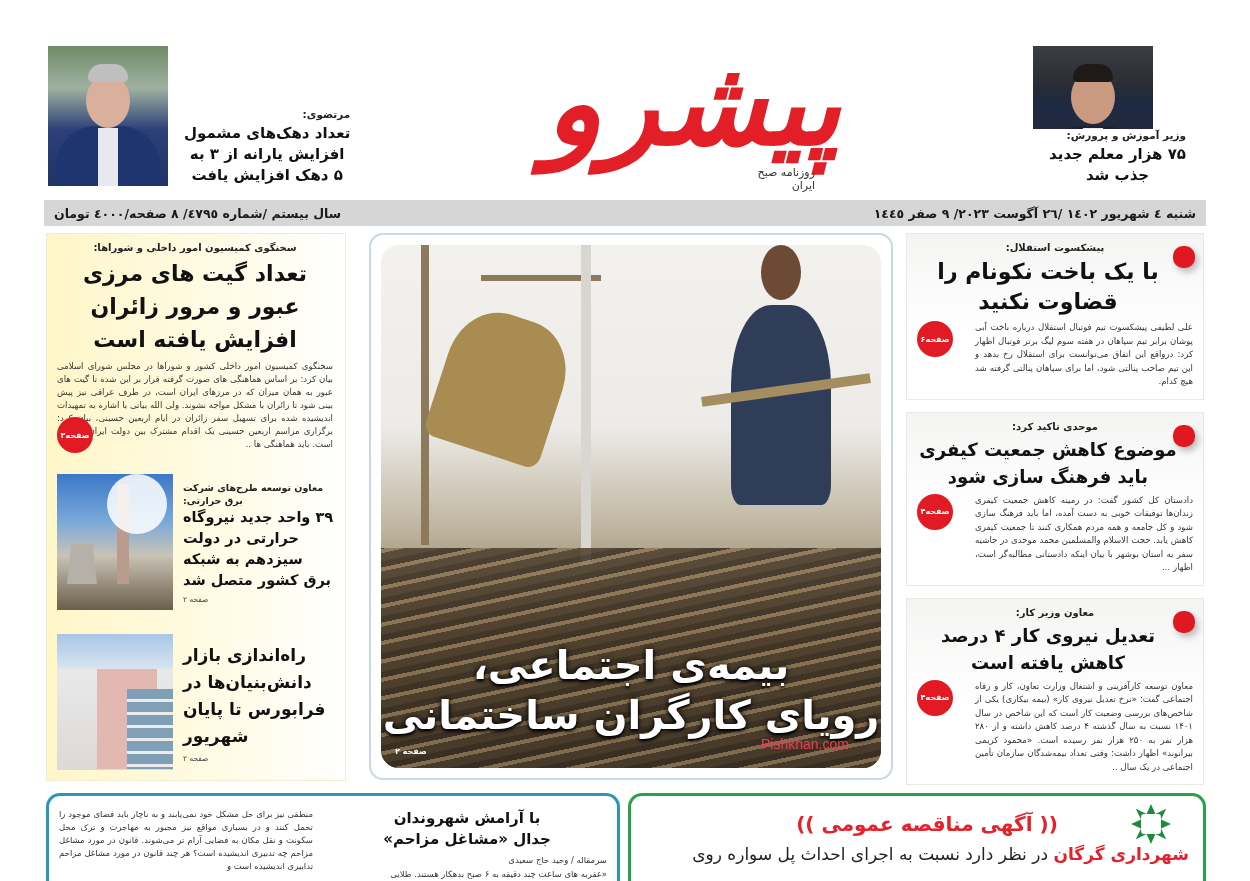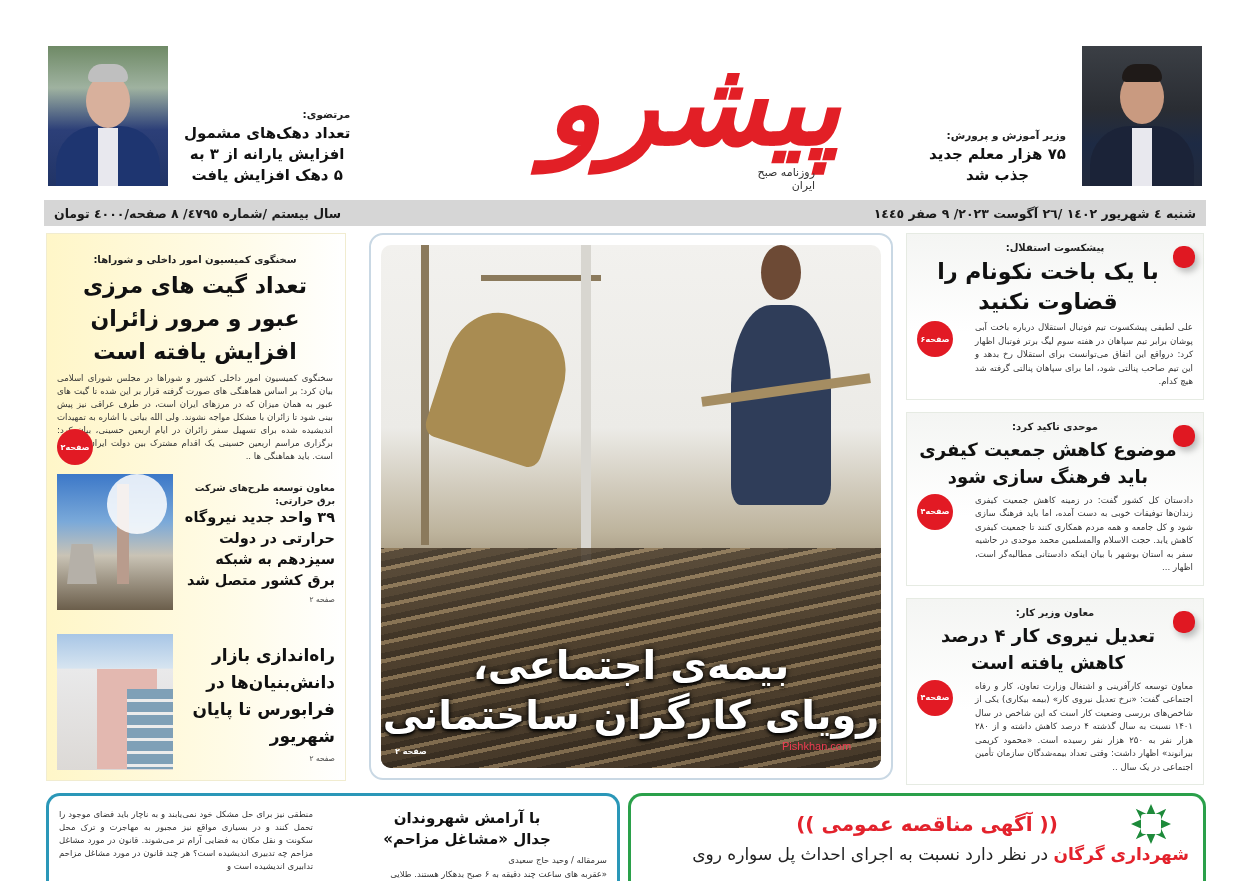--- a/index.html
+++ b/index.html
@@ -2,21 +2,21 @@
 <html><head>
 <meta charset="utf-8">
 <style>
   * { box-sizing: border-box; margin: 0; padding: 0; }
   html, body { width: 1250px; height: 881px; overflow: hidden; background: #ffffff; }
   body { font-family: "DejaVu Sans", sans-serif; color: #1a1a1a; direction: rtl; position: relative; }
 
   
   .masthead { position: absolute; top: 0; left: 0; width: 1250px; height: 200px; }
   .teaser { position: absolute; top: 46px; height: 140px; display: flex; align-items: flex-end; }
-  .teaser.right { right: 48px; }
+  .teaser.right { right: 48px; flex-direction: column; }
   .teaser.left { left: 48px; flex-direction: row-reverse; }
   .teaser .photo { width: 120px; height: 140px; position: relative; overflow: hidden; }
   .photo-minister1 { background: linear-gradient(180deg,#3b3f45 0%,#2a2d33 45%,#1d2a44 70%,#222a3c 100%); }
   .photo-minister2 { background: linear-gradient(180deg,#6f8a66 0%,#9fb2a0 30%,#2c3f78 60%,#213466 100%); }
   .photo .face { position: absolute; left: 38px; top: 24px; width: 44px; height: 54px; border-radius: 50%; background: #c99a80; }
   .photo-minister2 .face { background: #d8b09c; top: 28px; }
   .photo .hair { position: absolute; left: 40px; top: 18px; width: 40px; height: 18px; border-radius: 20px 20px 6px 6px; background: #1f1a18; }
   .photo-minister2 .hair { background: #bfbfbf; }
   .photo .suit { position: absolute; left: 8px; top: 80px; width: 104px; height: 70px; border-radius: 40px 40px 0 0; background: #1b2338; }
   .photo-minister2 .suit { background: #1e3570; }
@@ -37,53 +37,53 @@
   .story-box .dot { position: absolute; top: 12px; right: 8px; width: 22px; height: 22px; border-radius: 45%; background: #e01822; box-shadow: 3px 4px 6px rgba(0,0,0,.25); }
   .story-box .kicker { text-align: center; font-size: 10px; font-weight: bold; color: #222; }
   .story-box .head { text-align: center; font-size: 22px; font-weight: bold; line-height: 30px; color: #111; margin: 4px 0 4px 0; padding-right: 14px; }
   .story-box .head.small { font-size: 18px; line-height: 27px; }
   .story-box .body-wrap { display: flex; align-items: flex-start; gap: 22px; }
   .story-box .body { flex: 1; font-size: 8.6px; line-height: 13.5px; color: #333; text-align: justify; }
   .page-badge { flex: 0 0 36px; width: 36px; height: 36px; border-radius: 50%; background: #e21a24; color: #fff; font-size: 8px; font-weight: bold; display: flex; align-items: center; justify-content: center; }
 
   
   .feature { position: absolute; top: 233px; left: 369px; width: 524px; height: 547px; border: 2px solid #c9d8e4; border-radius: 14px; padding: 10px; background: #fff; }
-  .feature-photo { position: relative; width: 100%; height: 100%; border-radius: 10px; overflow: hidden;
+  .feature-photo { position: relative; width: 100%; height: 100%; border-radius: 18px; overflow: hidden;
     background: linear-gradient(180deg,#f2f1ee 0%,#ecebe7 35%,#bdb39c 55%,#6b5a40 75%,#2f261c 100%); }
   .scaffold { position: absolute; background: #8b7a5c; }
   .worker { position: absolute; border-radius: 40% 40% 10% 10%; }
   .pipes { position: absolute; left: 0; bottom: 0; width: 100%; height: 42%;
     background: repeating-linear-gradient(-12deg,#4b3d2c 0 8px,#8c7656 8px 12px,#3a2f22 12px 18px); opacity: .85; }
   .feature-title { position: absolute; bottom: 28px; left: 0; width: 100%; text-align: center; color: #fff; font-weight: bold; text-shadow: 0 2px 3px #000, 0 0 6px #000; }
   .feature-title .l1 { font-size: 40px; line-height: 50px; }
   .feature-title .l2 { font-size: 40px; line-height: 50px; }
   .feature-page { position: absolute; left: 14px; bottom: 12px; font-size: 8px; color: #fff; font-weight: bold; }
-  .watermark { position: absolute; left: 380px; bottom: 16px; color: #f03c52; font-family: "Liberation Sans", sans-serif; font-size: 11px; direction: ltr; margin-left: 21px; }
+  .watermark { position: absolute; left: 380px; bottom: 16px; color: #f03c52; font-family: "Liberation Sans", sans-serif; font-size: 14px; direction: ltr; }
 
   
   .col-left { position: absolute; top: 233px; left: 46px; width: 300px; height: 548px; background: linear-gradient(90deg,#fff6c8 0%,#fffbe6 60%,#ffffff 100%); border: 1px solid #f1ecd0; }
-  .left-lead { padding: 20px 12px 0 10px; }
+  .left-lead { padding: 8px 12px 0 10px; }
   .left-lead .kicker { text-align: center; font-size: 10px; font-weight: bold; color: #222; }
   .left-lead .head { text-align: center; font-size: 22px; font-weight: bold; line-height: 33px; color: #111; margin: 4px 0; }
   .left-lead .body-wrap { position: relative; }
   .left-lead .body { font-size: 8.6px; line-height: 13px; color: #333; text-align: justify; }
   .left-lead .page-badge { position: absolute; left: 0; bottom: -2px; }
 
   .mini { display: flex; align-items: center; gap: 10px; padding: 0 10px; }
   .mini-1 { position: absolute; top: 240px; left: 0; width: 100%; }
   .mini-2 { position: absolute; top: 400px; left: 0; width: 100%; }
   .mini .thumb { width: 116px; height: 136px; flex: 0 0 116px; position: relative; overflow: hidden; }
   .thumb-power { background: linear-gradient(180deg,#3c78c8 0%,#7aa9d9 35%,#c9c3b5 60%,#6b5e4b 100%); }
   .thumb-power .stack { position: absolute; left: 60px; top: 10px; width: 12px; height: 100px; background: #b99c8d; }
   .thumb-power .smoke { position: absolute; left: 50px; top: 0; width: 60px; height: 60px; border-radius: 50%; background: rgba(255,255,255,.85); }
   .thumb-power .tower { position: absolute; left: 10px; top: 70px; width: 30px; height: 40px; background: #b5b0a8; clip-path: polygon(15% 0,85% 0,100% 100%,0 100%); }
   .thumb-building { background: linear-gradient(180deg,#a8c6e6 0%,#d6e4f0 25%,#e9e9ea 26%,#dcd9d6 100%); }
   .thumb-building .block { position: absolute; left: 40px; top: 35px; width: 60px; height: 100px; background: #e3b8b0; }
   .thumb-building .glass { position: absolute; left: 70px; top: 55px; width: 46px; height: 80px; background: repeating-linear-gradient(180deg,#7fa0b7 0 10px,#ececec 10px 13px); }
-  .mini .txt { flex: 1; text-align: right; }
+  .mini .txt { flex: 1; text-align: left; }
   .mini .kicker { font-size: 9.5px; font-weight: bold; color: #222; line-height: 13px; }
   .mini .head { font-size: 14.5px; font-weight: bold; line-height: 21px; color: #111; }
   .mini .head.big { font-size: 17px; line-height: 27px; }
   .mini .pg { font-size: 7.5px; color: #444; margin-top: 4px; }
 
   
   .editorial { position: absolute; top: 793px; left: 46px; width: 574px; height: 100px; border: 3px solid #2a97b8; border-bottom: none; border-radius: 14px 14px 0 0; display: flex; padding: 12px 10px 0 10px; gap: 14px; }
   .editorial .ed-right { width: 280px; text-align: center; }
   .editorial .ed-head { font-size: 15px; font-weight: bold; line-height: 21px; color: #111; }
   .editorial .ed-byline { font-size: 8.5px; text-align: right; margin-top: 5px; color: #333; }

